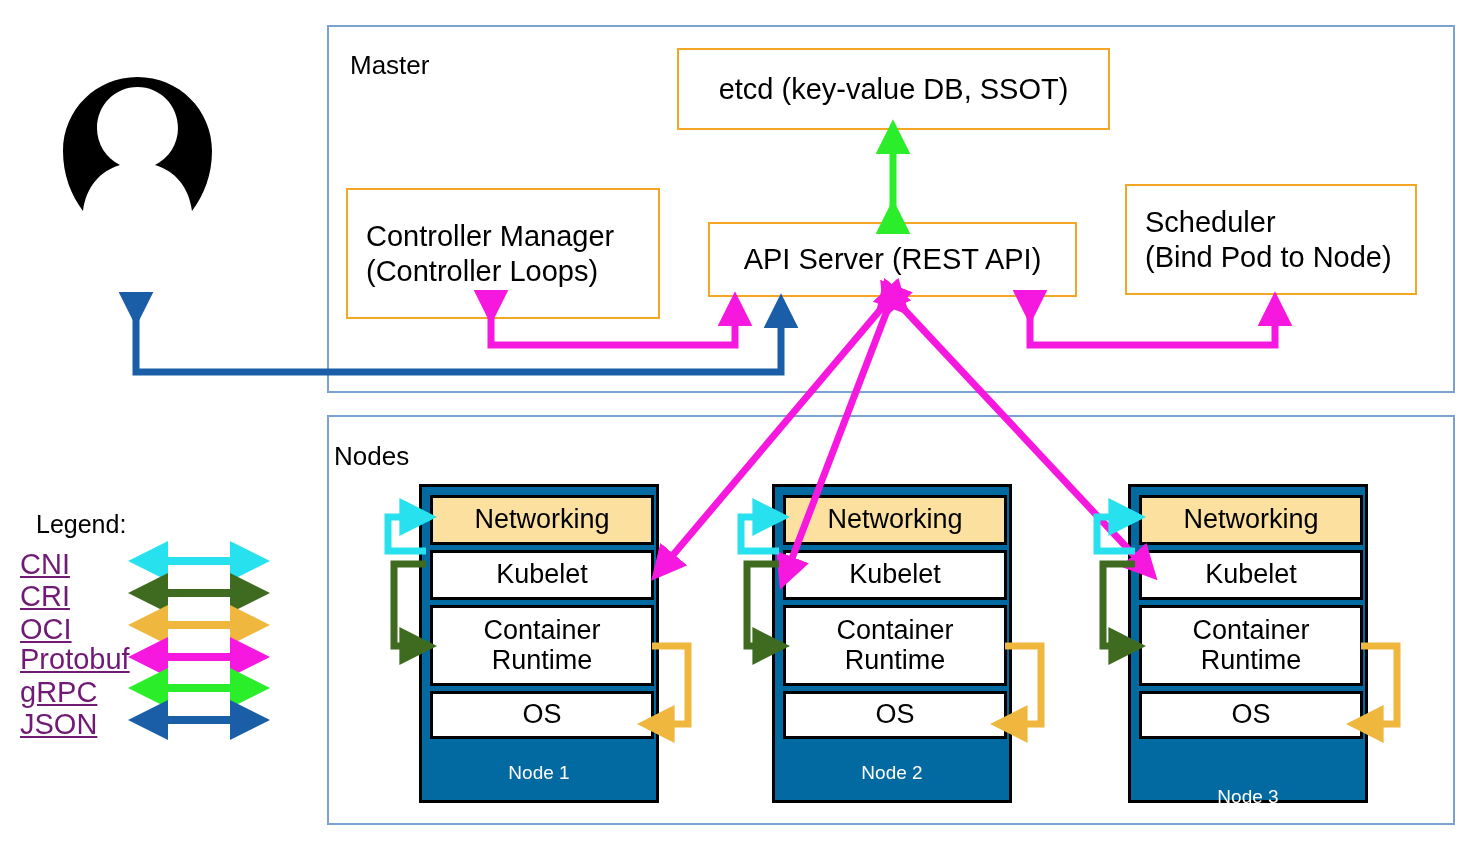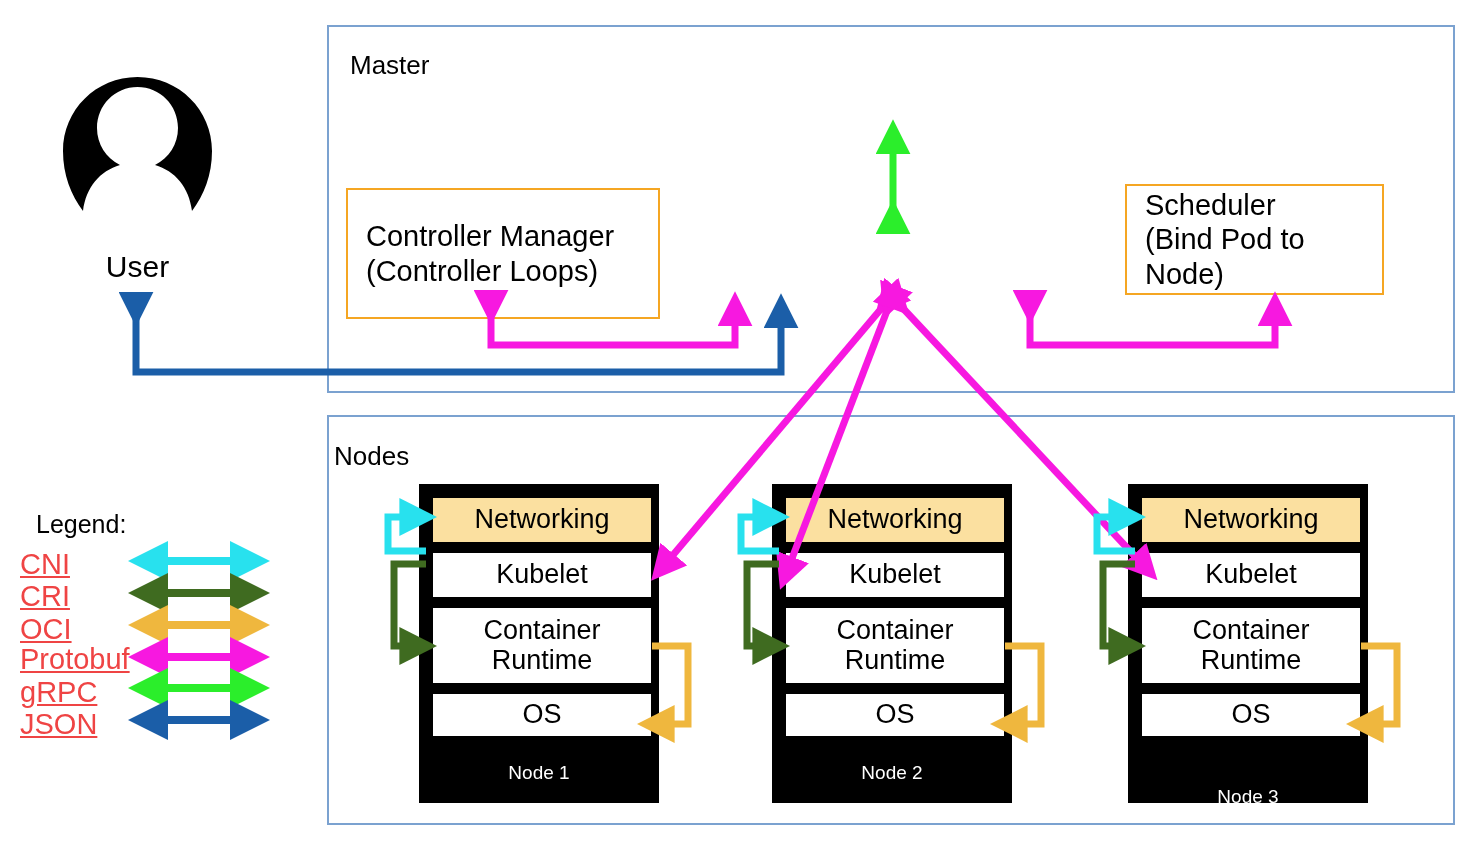--- a/index.html
+++ b/index.html
@@ -41,21 +41,21 @@
     padding-left: 18px;
     font-size: 29px;
     color: #000000;
     line-height: 1.18;
     white-space: pre-line;
   }
   .obox.center { justify-content: center; padding-left: 0; text-align: center; }
 
   
   .node-frame {
-    background: #000000;
+    background: #0369a1;
     border: 3px solid #000000;
     box-sizing: border-box;
   }
   .layer {
     position: absolute;
     border: 3px solid #000000;
     box-sizing: border-box;
     display: flex;
     align-items: center;
     justify-content: center;
@@ -89,21 +89,21 @@
   
   .legend-title {
     position: absolute;
     font-size: 25px;
     color: #000000;
     line-height: 1;
   }
   .legend-term {
     position: absolute;
     font-size: 29px;
-    color: #ef4444;
+    color: #701a75;
     text-decoration: underline;
     line-height: 1;
     white-space: nowrap;
     cursor: pointer;
     text-align: right;
   }
   svg { overflow: visible; }
   .ovl { position: absolute; left: 0; top: 0; width: 1475px; height: 852px; pointer-events: none; }
 </style>
 </head>
@@ -114,31 +114,32 @@
   <div class="avatar-wrap" style="left:60px; top:75px; width:155px; height:150px;">
     <svg width="155" height="150" viewBox="0 0 155 150">
       <path d="M77.5 2 C 36 2 3 35 3 76 C 3 100 11 120 23 136
                C 26 112 40 96 60 90
                C 46 83 37 69 37 53 C 37 30 55 12 77.5 12
                C 100 12 118 30 118 53 C 118 69 109 83 95 90
                C 115 96 129 112 132 136
                C 144 120 152 100 152 76 C 152 35 119 2 77.5 2 Z" fill="#000000"></path>
     </svg>
   </div>
-  <div class="user-label" style="left:60px; top:250px; width:155px;">User</div>
 
   <div class="group abs" style="left:327px; top:25px; width:1128px; height:368px;"></div>
   <div class="group-title" style="left:350px; top:52px;">Master</div>
 
+  <div class="obox center abs" style="left:677px; top:48px; width:433px; height:82px;">etcd (key-value DB, SSOT)</div>
 
   <div class="obox abs" style="left:346px; top:188px; width:314px; height:131px;">Controller Manager
 (Controller Loops)</div>
 
-
-  <div class="obox abs" style="left:1125px; top:184px; width:259px; height:111px;">Scheduler
+  <div class="obox center abs" style="left:708px; top:222px; width:369px; height:75px;">API Server (REST API)</div>
+
+  <div class="obox abs" style="left:1125px; top:184px; width:292px; height:111px;">Scheduler
 (Bind Pod to Node)</div>
 
   <div class="group abs" style="left:327px; top:415px; width:1128px; height:410px;"></div>
   <div class="group-title" style="left:334px; top:443px;">Nodes</div>
 
   <div class="node-frame abs" style="left:419px; top:484px; width:240px; height:319px;">
     <div class="layer net" style="left:8px; top:8px; width:224px; height:50px;">Networking</div>
     <div class="layer" style="left:8px; top:63px; width:224px; height:50px;">Kubelet</div>
     <div class="layer" style="left:8px; top:118px; width:224px; height:81px;">Container
 Runtime</div>

